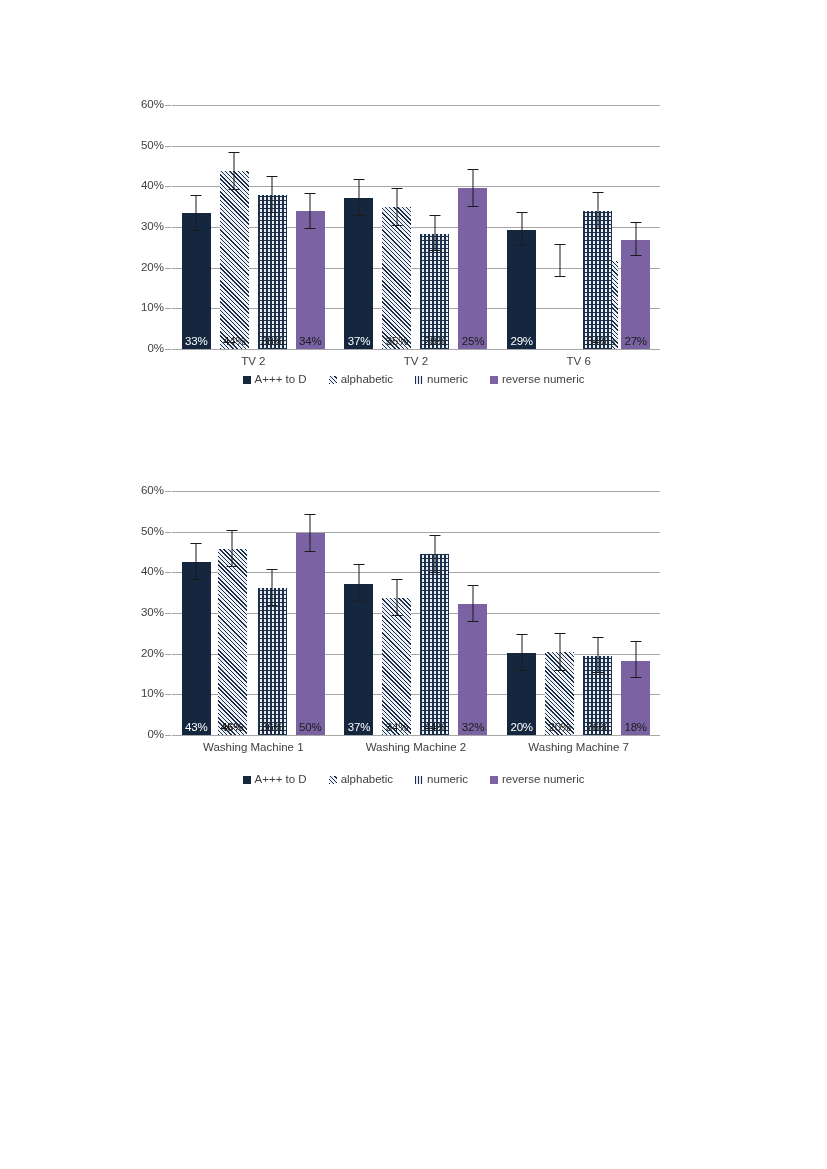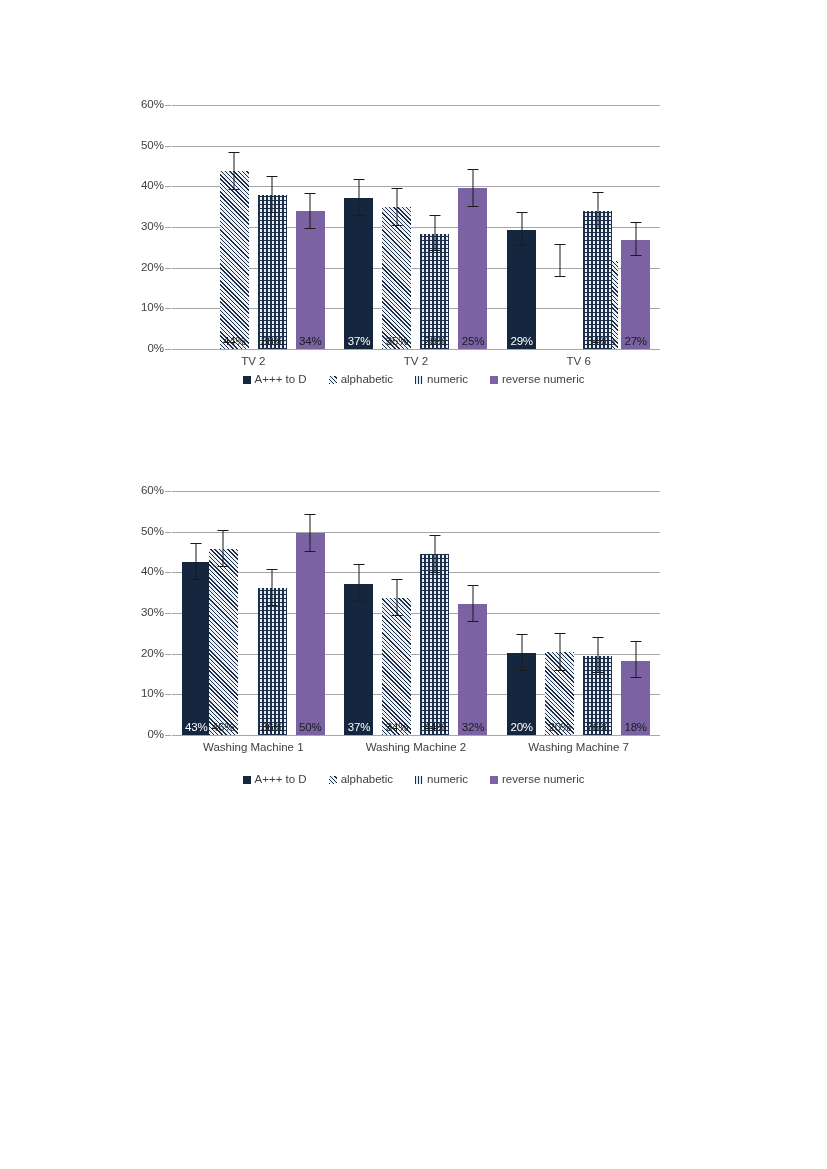--- a/index.html
+++ b/index.html
@@ -215,20 +215,28 @@
           <div class="grid" style="left: 172px; width: 488px;"></div>
         </div>
         <div class="y-tick" style="top: 17px;">
           <div class="y-label" style="left: 134px; width: 30px;">60%</div>
           <div class="tick-mark" style="left: 165px;"></div>
           <div class="grid" style="left: 172px; width: 488px;"></div>
         </div>
       </div>
     <div class="plot-area" id="plot-0" style="left: 172px; top: 17px; width: 488px; height: 244px;">
         <div class="group" style="left: 0px; width: 162.667px;">
+          <div class="bar-slot" style="left: 5.33333px; width: 38px;">
+            <div class="bar s-solidnavy" title="A+++ to D TV 1 33%" style="height: 135.827px; left: 4.5px; width: 29px;">
+              <div class="bar-label lbl-light">33%</div>
+            </div>
+            <div class="errbar" style="bottom: 117.933px; height: 34.9733px;"></div>
+            <div class="errcap" style="bottom: 152.907px;"></div>
+            <div class="errcap" style="bottom: 117.933px;"></div>
+          </div>
           <div class="bar-slot" style="left: 43.3333px; width: 38px;">
             <div class="bar s-alpha" title="alphabetic TV 1 44%" style="height: 177.713px; left: 4.5px; width: 29px;">
               <div class="bar-label lbl-dark">44%</div>
             </div>
             <div class="errbar" style="bottom: 159.007px; height: 37.0067px;"></div>
             <div class="errcap" style="bottom: 196.013px;"></div>
             <div class="errcap" style="bottom: 159.007px;"></div>
           </div>
           <div class="bar-slot" style="left: 81.3333px; width: 38px;">
             <div class="bar s-num" title="numeric TV 1 38%" style="height: 154.127px; left: 4.5px; width: 29px;">
@@ -384,21 +392,21 @@
     <div class="plot-area" id="plot-1" style="left: 172px; top: 13px; width: 488px; height: 244px;">
         <div class="group" style="left: 0px; width: 162.667px;">
           <div class="bar-slot" style="left: 5.33333px; width: 38px;">
             <div class="bar s-solidnavy" title="A+++ to D Washing Machine 1 43%" style="height: 172.833px; left: 4.5px; width: 29px;">
               <div class="bar-label lbl-light">43%</div>
             </div>
             <div class="errbar" style="bottom: 154.533px; height: 36.1933px;"></div>
             <div class="errcap" style="bottom: 190.727px;"></div>
             <div class="errcap" style="bottom: 154.533px;"></div>
           </div>
-          <div class="bar-slot" style="left: 32px; width: 38px;">
+          <div class="bar-slot" style="left: 41px; width: 38px; font-weight: bold;">
             <div class="bar s-alpha" title="alphabetic Washing Machine 1 46%" style="height: 186.253px; left: 4.5px; width: 29px;">
               <div class="bar-label lbl-dark">46%</div>
             </div>
             <div class="errbar" style="bottom: 168.36px; height: 35.7867px;"></div>
             <div class="errcap" style="bottom: 204.147px;"></div>
             <div class="errcap" style="bottom: 168.36px;"></div>
           </div>
           <div class="bar-slot" style="left: 81.3333px; width: 38px;">
             <div class="bar s-num" title="numeric Washing Machine 1 36%" style="height: 147.213px; left: 4.5px; width: 29px;">
               <div class="bar-label lbl-dark">36%</div>

